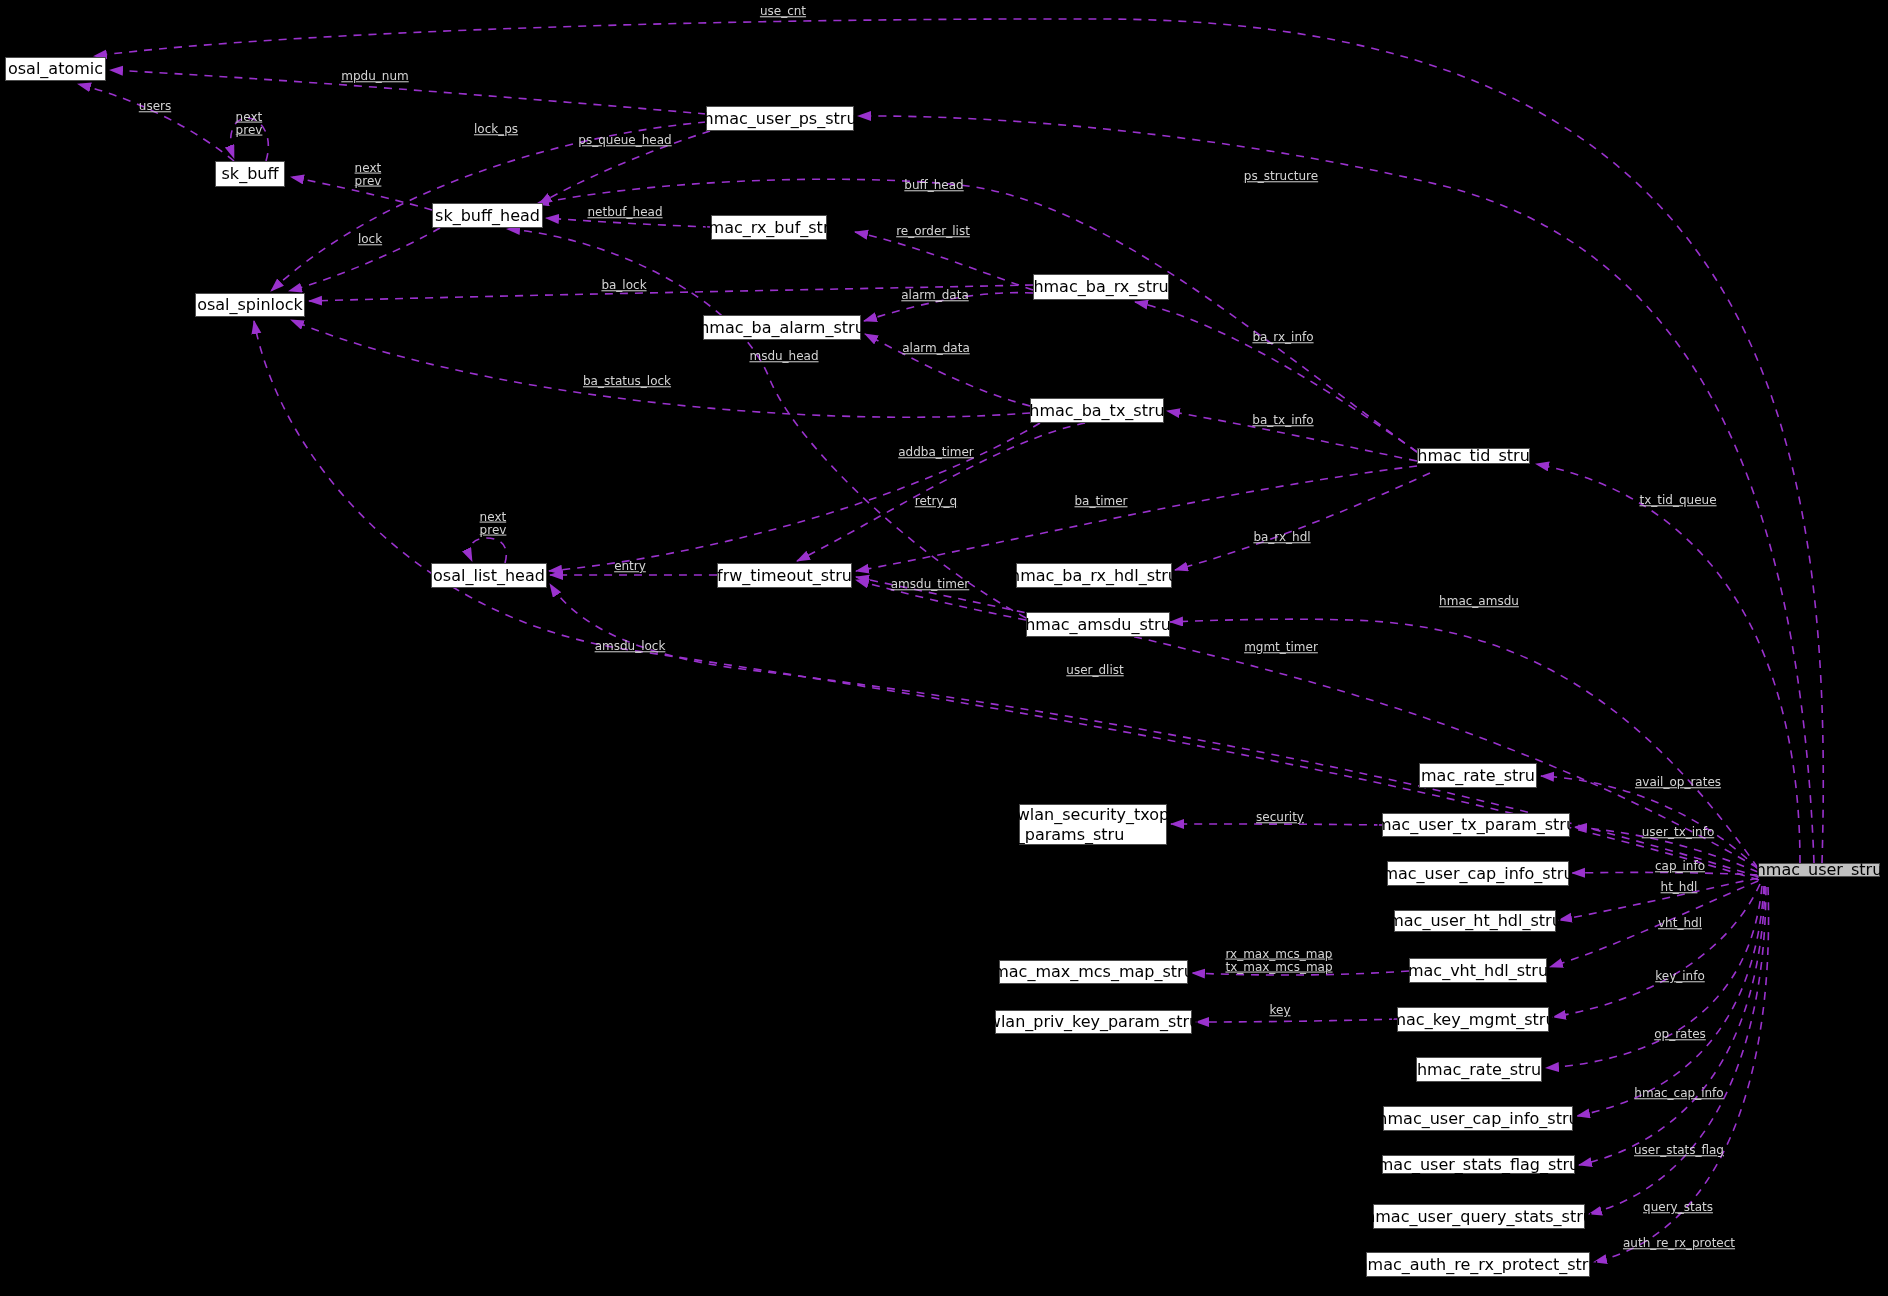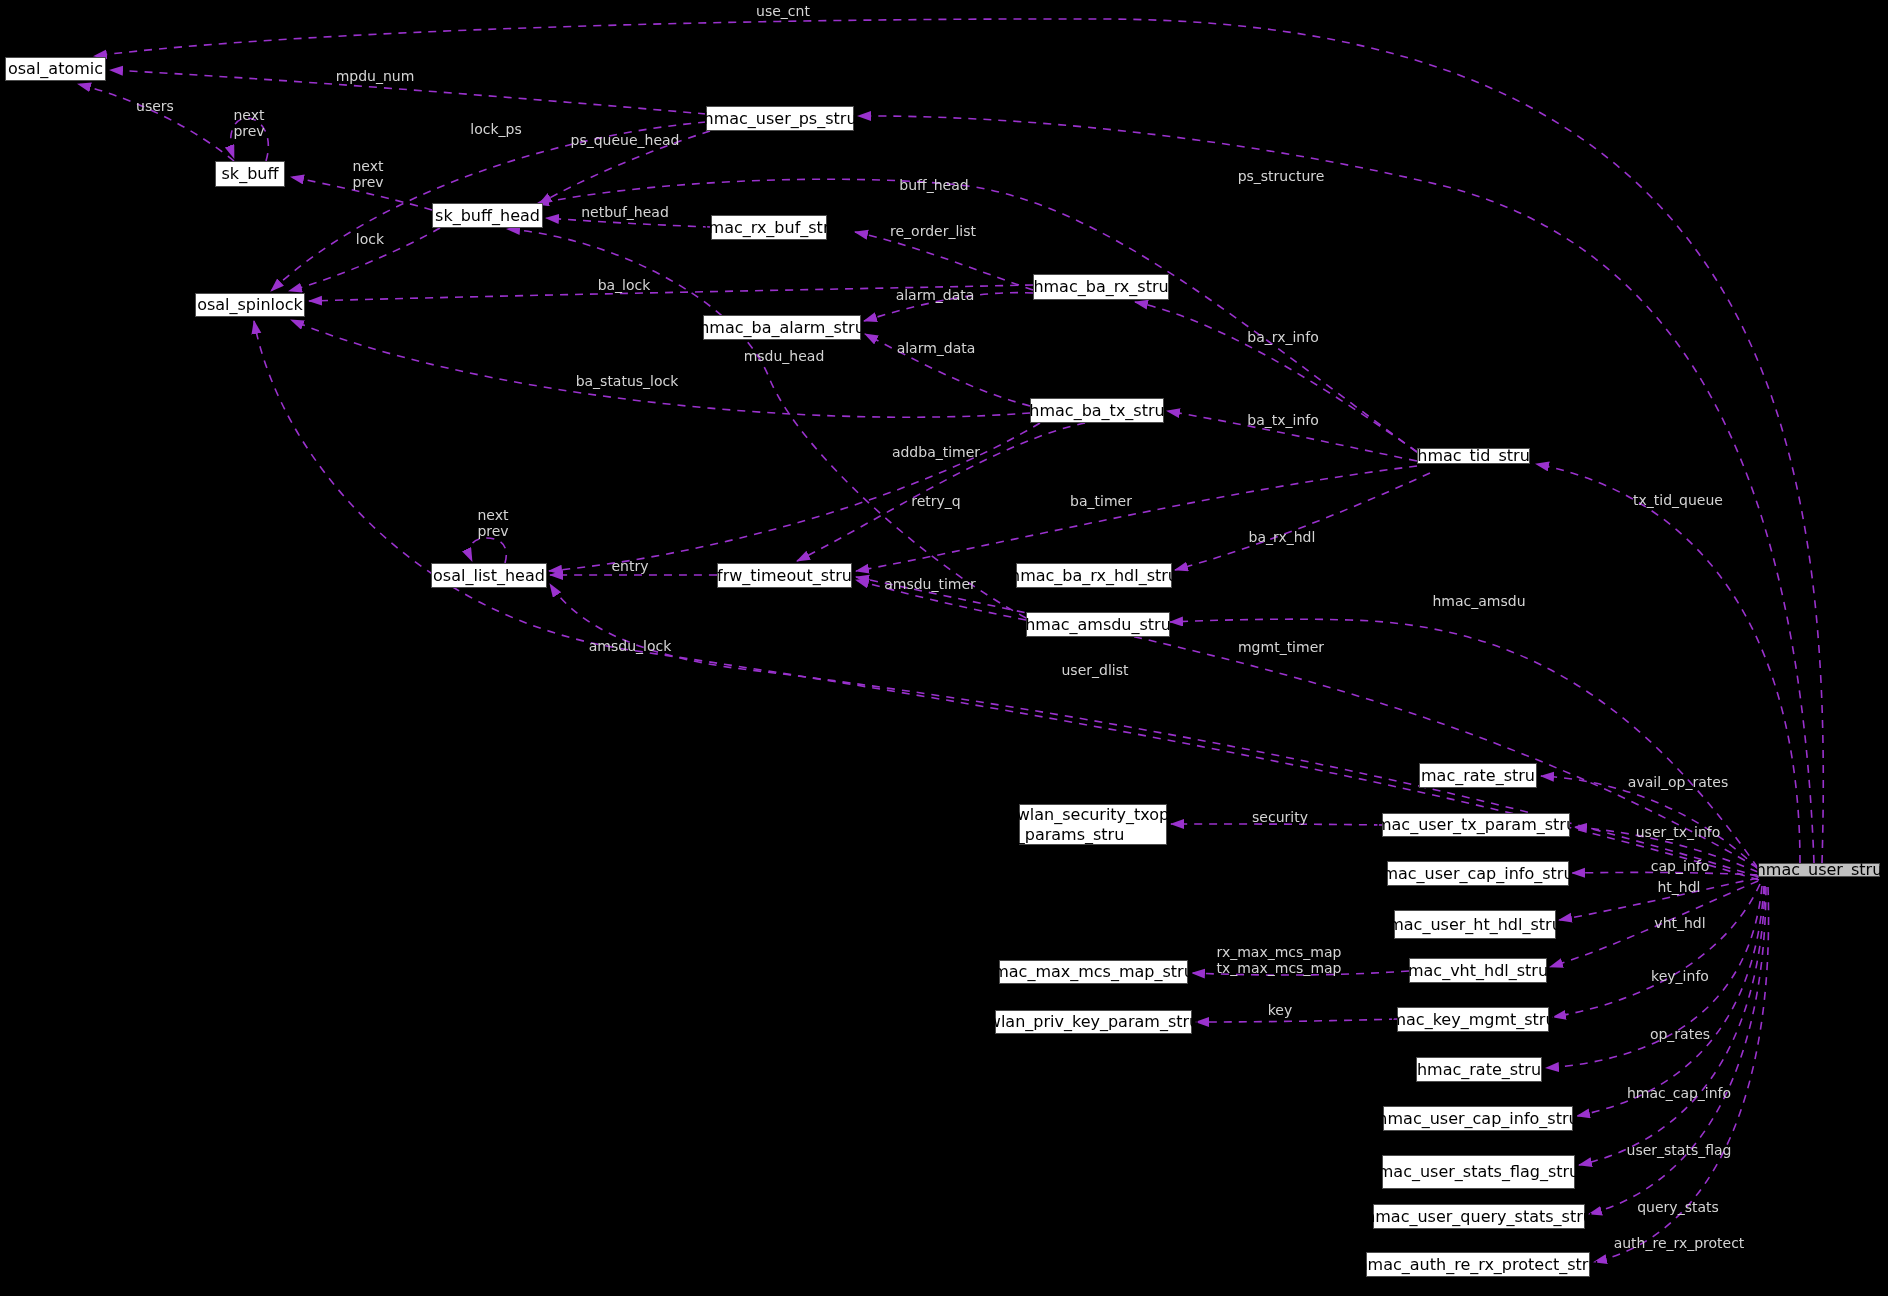--- a/index.html
+++ b/index.html
@@ -7,21 +7,21 @@
     overflow:hidden;font-family:"DejaVu Sans","Liberation Sans",sans-serif;}
   #edges{position:absolute;left:0;top:0;width:1888px;height:1296px;}
   .edge{fill:none;stroke:var(--edge,#9a32cd);stroke-width:1.6;stroke-dasharray:8 7;}
   #arr path{fill:var(--edge,#9a32cd);}
   .node{position:absolute;display:flex;align-items:center;justify-content:center;
     background:var(--node-fill,#fff);border:1.5px solid var(--node-border,#4d4d4d);
     color:var(--node-text,#000);font-size:16px;line-height:1.25;white-space:pre-line;
     text-align:left;box-sizing:border-box;cursor:pointer;}
   .node.hl{background:var(--highlight-fill,#c0c0c0);}
   .elabel{position:absolute;transform:translate(-50%,-50%);color:var(--label-text,#d4d4d4);
-    font-size:14px;line-height:1.12;white-space:pre-line;text-align:center;pointer-events:none;}
+    font-size:12px;line-height:1.12;white-space:pre-line;text-align:left;pointer-events:none;text-decoration:underline;}
 </style>
 </head>
 <body>
 
 <div id="canvas">
 
   <svg id="edges" width="1888" height="1296" viewBox="0 0 1888 1296">
     <defs>
       <marker id="arr" markerUnits="userSpaceOnUse" markerWidth="15" markerHeight="11" refX="13" refY="5" orient="auto">
         <path d="M0,0 L14,5 L0,10 z"></path>
@@ -86,28 +86,28 @@
   <div class="node" style="left:1417px;top:448px;width:113px;height:16px">hmac_tid_stru</div>
   <div class="node" style="left:431px;top:563px;width:116px;height:25px">osal_list_head</div>
   <div class="node" style="left:717px;top:563px;width:135px;height:25px">frw_timeout_stru</div>
   <div class="node" style="left:1016px;top:563px;width:156px;height:25px">hmac_ba_rx_hdl_stru</div>
   <div class="node" style="left:1026px;top:612px;width:144px;height:25px">hmac_amsdu_stru</div>
   <div class="node" style="left:1019px;top:804px;width:148px;height:41px">wlan_security_txop
 _params_stru</div>
   <div class="node" style="left:1419px;top:763px;width:118px;height:25px">mac_rate_stru</div>
   <div class="node" style="left:1382px;top:813px;width:188px;height:24px">mac_user_tx_param_stru</div>
   <div class="node" style="left:1387px;top:861px;width:182px;height:25px">mac_user_cap_info_stru</div>
-  <div class="node" style="left:1394px;top:910px;width:162px;height:29px">mac_user_ht_hdl_stru</div>
+  <div class="node" style="left:1394px;top:910px;width:162px;height:22px">mac_user_ht_hdl_stru</div>
   <div class="node" style="left:999px;top:960px;width:189px;height:24px">mac_max_mcs_map_stru</div>
   <div class="node" style="left:1409px;top:958px;width:138px;height:25px">mac_vht_hdl_stru</div>
   <div class="node" style="left:995px;top:1010px;width:197px;height:24px">wlan_priv_key_param_stru</div>
   <div class="node" style="left:1397px;top:1007px;width:152px;height:25px">mac_key_mgmt_stru</div>
   <div class="node" style="left:1416px;top:1057px;width:126px;height:25px">hmac_rate_stru</div>
   <div class="node" style="left:1383px;top:1106px;width:190px;height:25px">hmac_user_cap_info_stru</div>
-  <div class="node" style="left:1382px;top:1155px;width:193px;height:34px">mac_user_stats_flag_stru</div>
+  <div class="node" style="left:1382px;top:1155px;width:193px;height:19px">mac_user_stats_flag_stru</div>
   <div class="node" style="left:1373px;top:1204px;width:212px;height:25px">hmac_user_query_stats_stru</div>
   <div class="node" style="left:1366px;top:1252px;width:224px;height:25px">hmac_auth_re_rx_protect_stru</div>
   <div class="node hl" style="left:1758px;top:863px;width:122px;height:14px">hmac_user_stru</div>
 
   <div class="elabel" style="left:783px;top:12px">use_cnt</div>
   <div class="elabel" style="left:375px;top:77px">mpdu_num</div>
   <div class="elabel" style="left:155px;top:107px">users</div>
   <div class="elabel" style="left:249px;top:124px">next
 prev</div>
   <div class="elabel" style="left:496px;top:130px">lock_ps</div>

